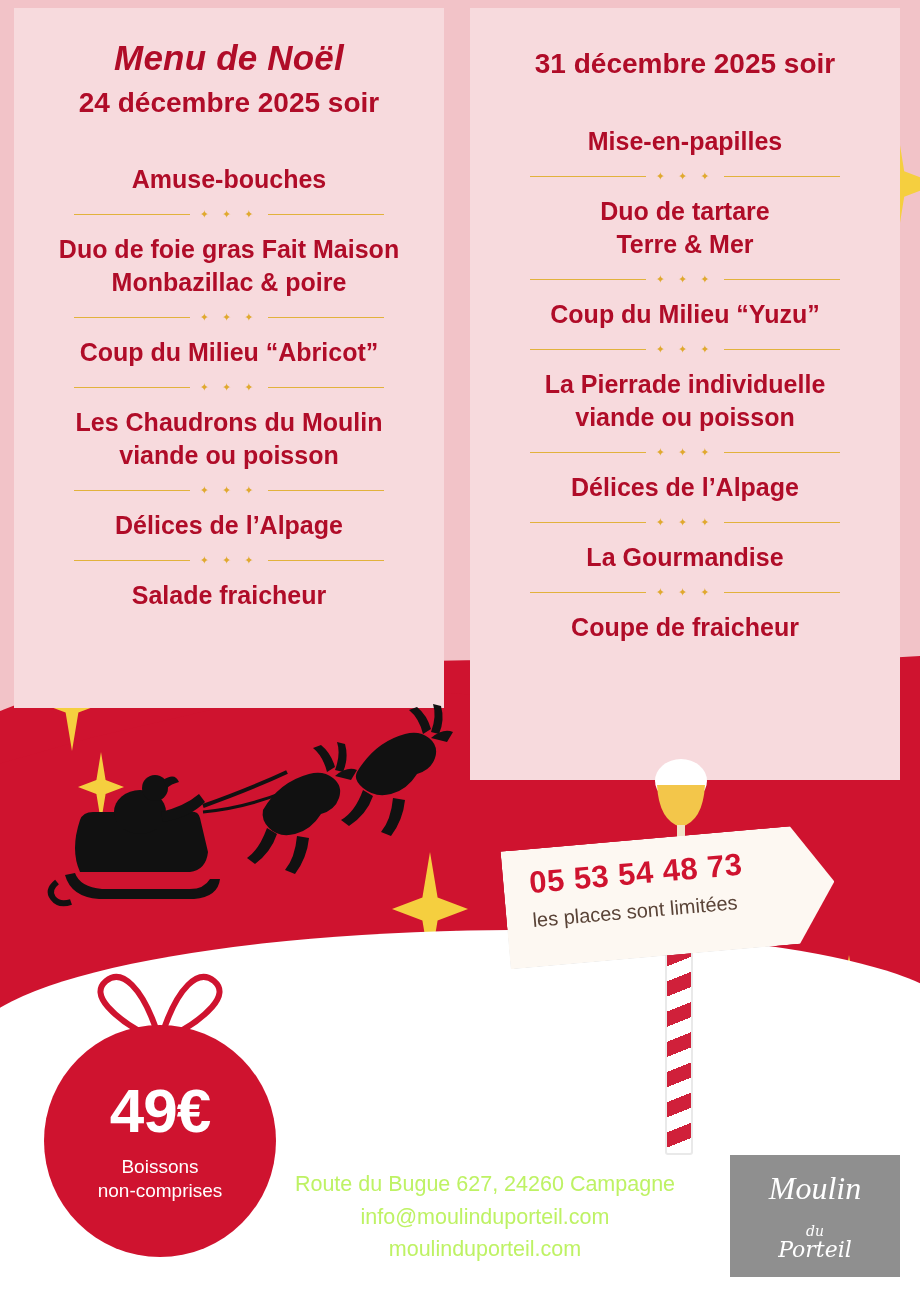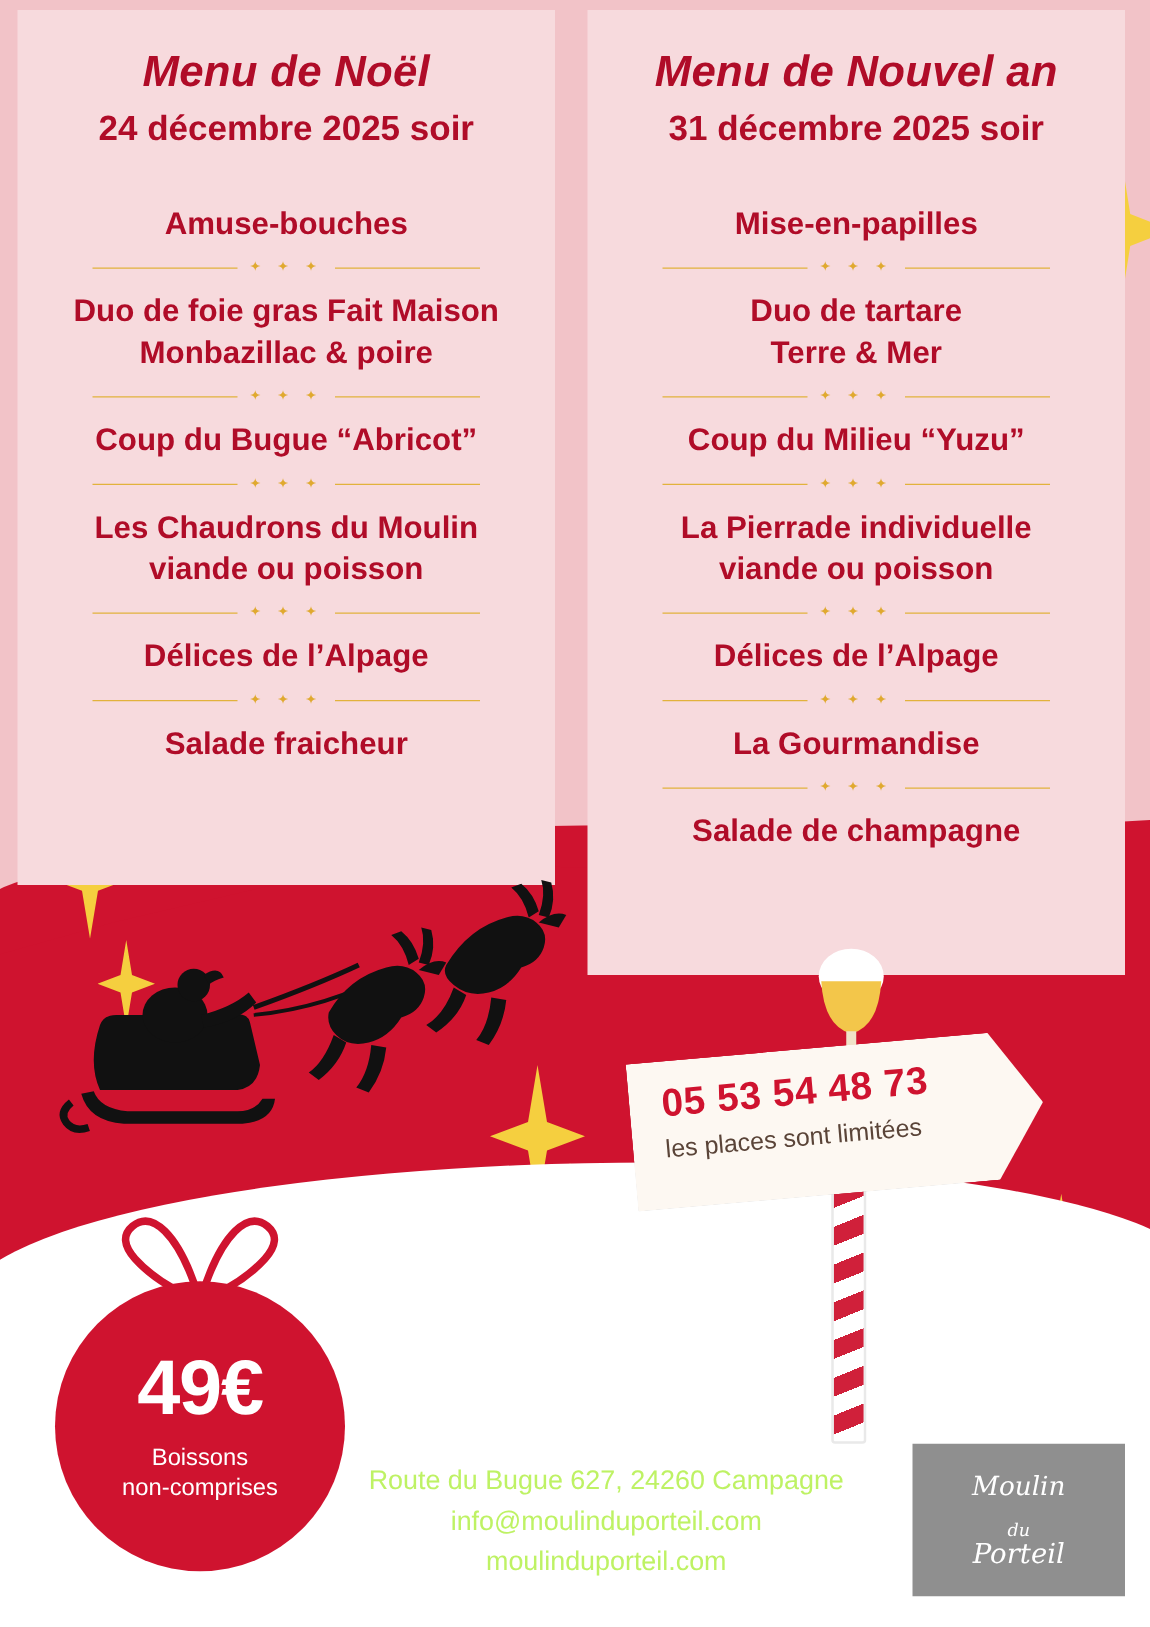--- a/index.html
+++ b/index.html
@@ -186,21 +186,21 @@
     width: 170px; height: 122px;
     background: #8f8f8f;
     color: #ffffff;
     display: flex;
     flex-direction: column;
     align-items: center;
     justify-content: center;
     font-family: "DejaVu Serif", serif;
     font-style: italic;
   }
-  .logo .l1 { font-size: 21px; }
+  .logo .l1 { font-size: 32px; font-family: Liberation Serif, serif; }
   .logo .l2 { font-size: 14px; margin-top: 16px; }
   .logo .l3 { font-size: 22px; margin-top: -2px; }
 </style>
 </head>
 <body>
 
 <div class="poster">
 
   <div class="top-field"></div>
   <div class="red-wave"></div>
@@ -224,21 +224,21 @@
           <span class="stars">✦ ✦ ✦</span>
           <span class="line"></span>
         </div>
       <div class="course" style="white-space:pre-line;">Duo de foie gras Fait Maison
 Monbazillac &amp; poire</div>
       <div class="sep">
           <span class="line"></span>
           <span class="stars">✦ ✦ ✦</span>
           <span class="line"></span>
         </div>
-      <div class="course" style="white-space:pre-line;">Coup du Bugue “Abricot”</div>
+      <div class="course" style="white-space:pre-line;">Coup du Milieu “Abricot”</div>
       <div class="sep">
           <span class="line"></span>
           <span class="stars">✦ ✦ ✦</span>
           <span class="line"></span>
         </div>
       <div class="course" style="white-space:pre-line;">Les Chaudrons du Moulin
 viande ou poisson</div>
       <div class="sep">
           <span class="line"></span>
           <span class="stars">✦ ✦ ✦</span>
@@ -248,21 +248,20 @@
       <div class="sep">
           <span class="line"></span>
           <span class="stars">✦ ✦ ✦</span>
           <span class="line"></span>
         </div>
       <div class="course" style="white-space:pre-line;">Salade fraicheur</div>
     </div>
   </div>
 
   <div class="panel right">
-    <div class="panel-title">Menu de Nouvel an</div>
     <div class="panel-date">31 décembre 2025 soir</div>
     <div class="courses">
       <div class="course" style="white-space:pre-line;">Mise-en-papilles</div>
       <div class="sep">
           <span class="line"></span>
           <span class="stars">✦ ✦ ✦</span>
           <span class="line"></span>
         </div>
       <div class="course" style="white-space:pre-line;">Duo de tartare
 Terre &amp; Mer</div>
@@ -289,21 +288,21 @@
           <span class="line"></span>
           <span class="stars">✦ ✦ ✦</span>
           <span class="line"></span>
         </div>
       <div class="course" style="white-space:pre-line;">La Gourmandise</div>
       <div class="sep">
           <span class="line"></span>
           <span class="stars">✦ ✦ ✦</span>
           <span class="line"></span>
         </div>
-      <div class="course" style="white-space:pre-line;">Salade de champagne</div>
+      <div class="course" style="white-space:pre-line;">Coupe de fraicheur</div>
     </div>
   </div>
 
   <svg class="santa" viewBox="0 0 420 280">
     <g fill="#111111">
 
       <path d="M30 215 q6 22 34 24 l95 0 q24 -2 26 -20 l-10 0 q-6 10 -20 10 l-88 0 q-22 -2 -27 -16z"></path>
       <path d="M45 160 q-10 30 0 52 l110 0 q16 -2 18 -20 l-8 -34 q-2 -8 -12 -6 l-95 0 q-10 0 -13 8z"></path>
       <path d="M22 222 q-10 8 -4 16 q6 8 18 4" stroke="#111" stroke-width="6" fill="none"></path>
 

